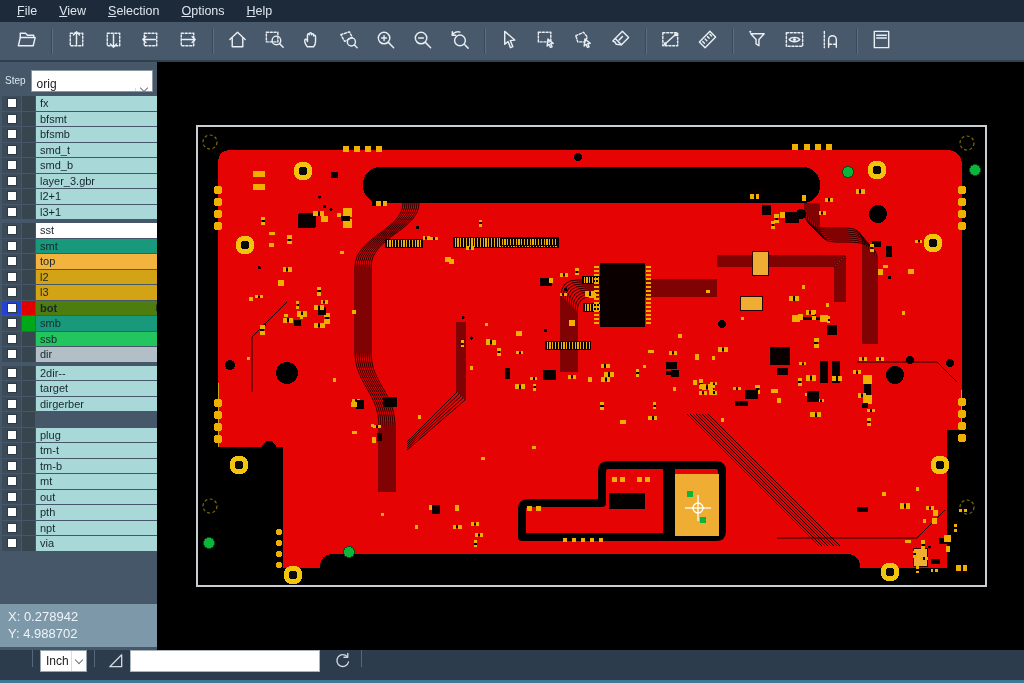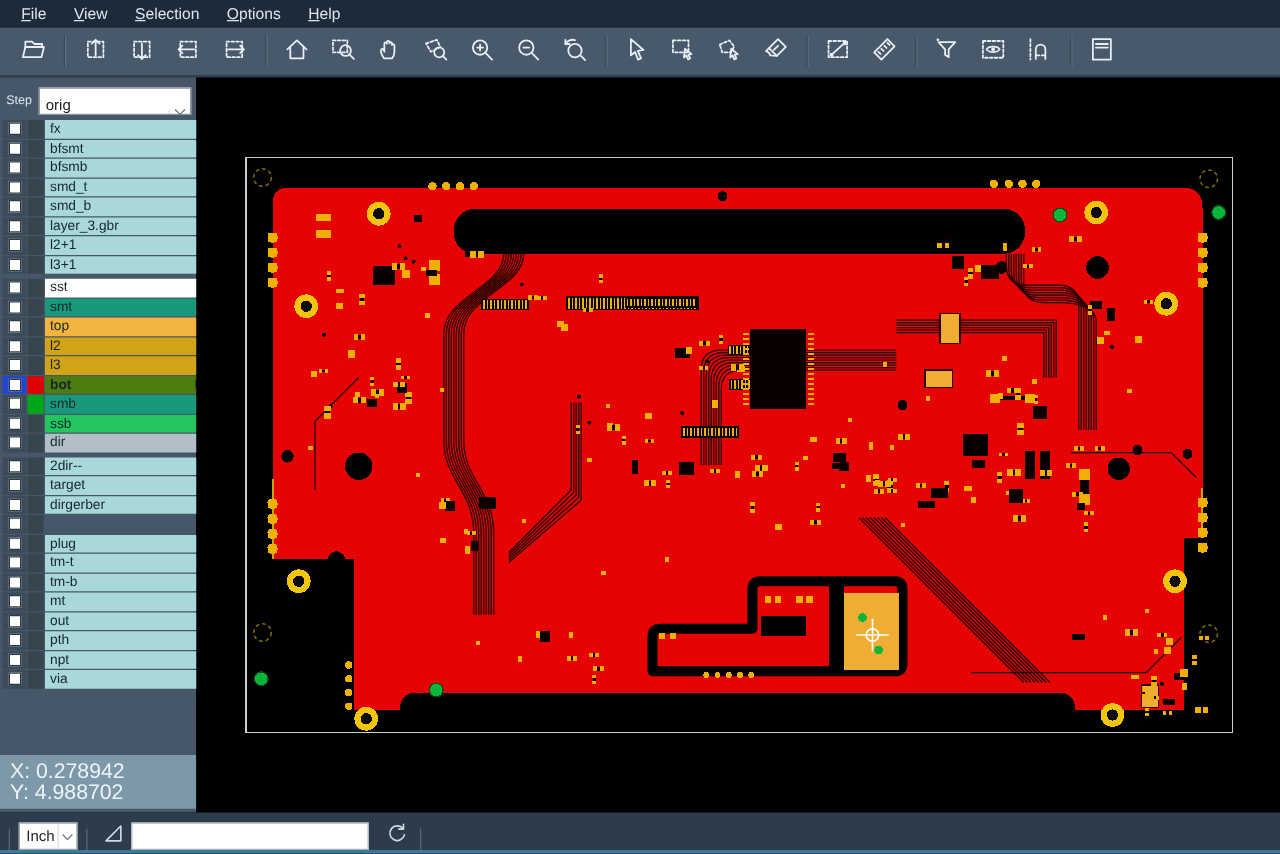--- a/index.html
+++ b/index.html
@@ -36,30 +36,30 @@
   .layer-list{position:absolute;top:34px;left:2px;width:165px}
   .layer-row{display:flex;height:14.5px;margin-bottom:1px}
   .cb-cell{width:19px;background:#3c4b59;display:flex;align-items:center;justify-content:center;flex:0 0 auto}
   .cb{width:10px;height:10px;background:#fff;border:1.5px solid #2c3a44}
   .sw-cell{width:13px;background:#37454f;margin-left:1px;flex:0 0 auto}
   .layer-label{flex:1;font-size:11px;color:#17262e;line-height:14.5px;padding-left:4px;
     margin-left:1px;display:flex;align-items:center;white-space:nowrap;overflow:hidden}
   .grid-ic{margin-left:auto;margin-right:3px;font-size:10px;color:#222}
   .group-gap{height:3px}
   .coords{position:absolute;left:0;right:0;top:542px;height:43px;background:#7d98a8;
-    color:#eef4f7;font-size:17px;padding:4px 0 0 8px;line-height:17px}
+    color:#eef4f7;font-size:13px;padding:4px 0 0 8px;line-height:17px}
 
   
   .canvas{position:absolute;top:62px;left:157px;width:867px;height:588px;background:#000}
   .canvas svg{display:block}
   .tr{stroke:#1c0202;stroke-width:1;fill:none}
 
   
   .bottombar{position:absolute;left:0;top:650px;right:0;height:33px;background:#2d3c4c;
-    display:flex;align-items:flex-end;padding-left:0;border-bottom:3px solid #3e7897}
+    display:flex;align-items:flex-start;padding-left:25px;border-bottom:3px solid #3e7897}
   .bb-sep{width:1px;height:17px;background:#55687a;margin:0 7px;flex:0 0 auto}
   .unit-select{width:47px;height:22px;background:#fff;border:1px solid #98a4ae;display:flex;align-items:stretch}
   .unit-value{flex:1;font-size:12px;color:#222;padding:3px 0 0 5px}
   .unit-chev{width:15px;border-left:1px solid #d8dde2;display:flex;align-items:center;justify-content:center}
   .bb-iconbtn{width:26px;height:24px;background:none;border:none;display:flex;align-items:center;justify-content:center;flex:0 0 auto}
   .bb-iconbtn svg{width:19px;height:19px;stroke:#cfd9e0;fill:none;stroke-width:1.4;stroke-linecap:round;stroke-linejoin:round}
   .cmd-input{width:190px;height:22px;border:1px solid #aab4bc;background:#fff;font-size:12px;
     padding:0 4px;margin-left:2px;font-family:"Liberation Sans",sans-serif}
 </style>
 </head>

